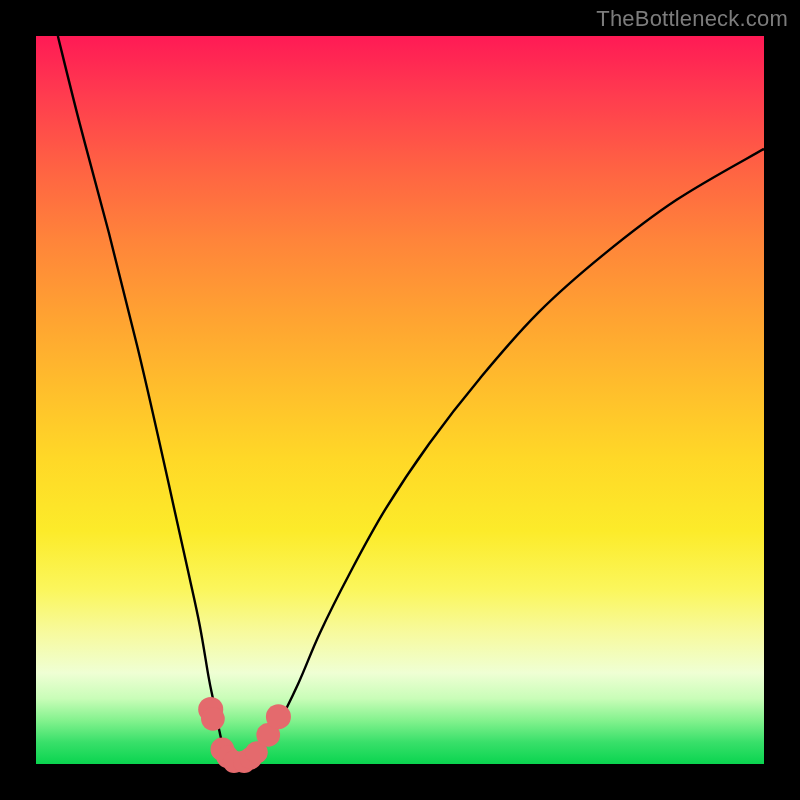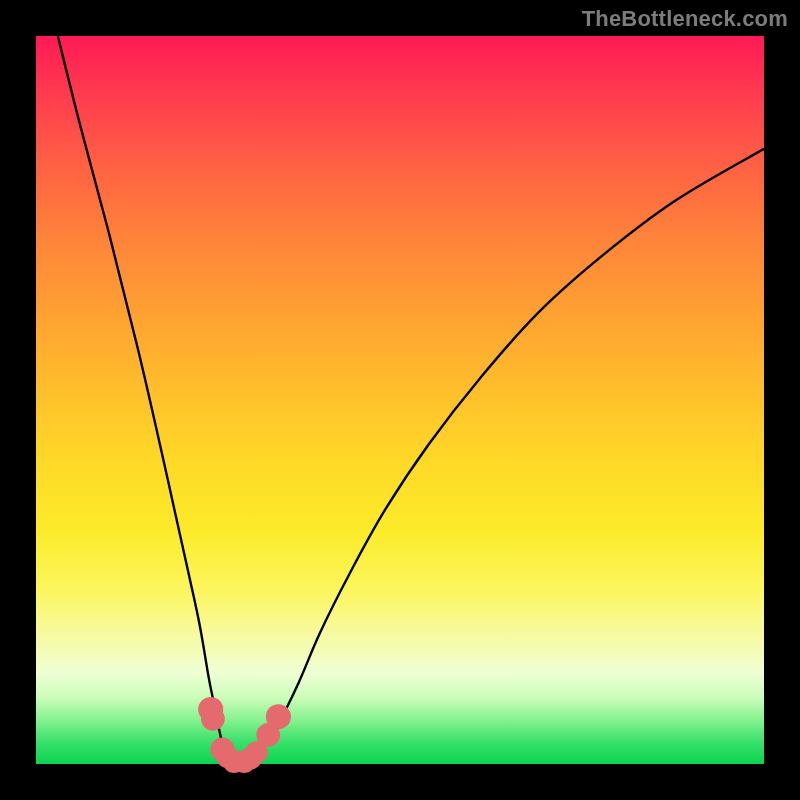--- a/index.html
+++ b/index.html
@@ -40,21 +40,21 @@
       #c9fdb8 91%,
       #84f28e 94%,
       #39e06a 97%,
       #0ad44f 100%);
   }
   .watermark {
     position: absolute;
     top: 6px;
     right: 12px;
     font-size: 22px;
-    font-weight: 700;
+    font-weight: 400;
     color: #7c7c7c;
     letter-spacing: 0.2px;
     user-select: none;
   }
   svg.curves {
     position: absolute;
     left: 36px;
     top: 36px;
     width: 728px;
     height: 728px;

